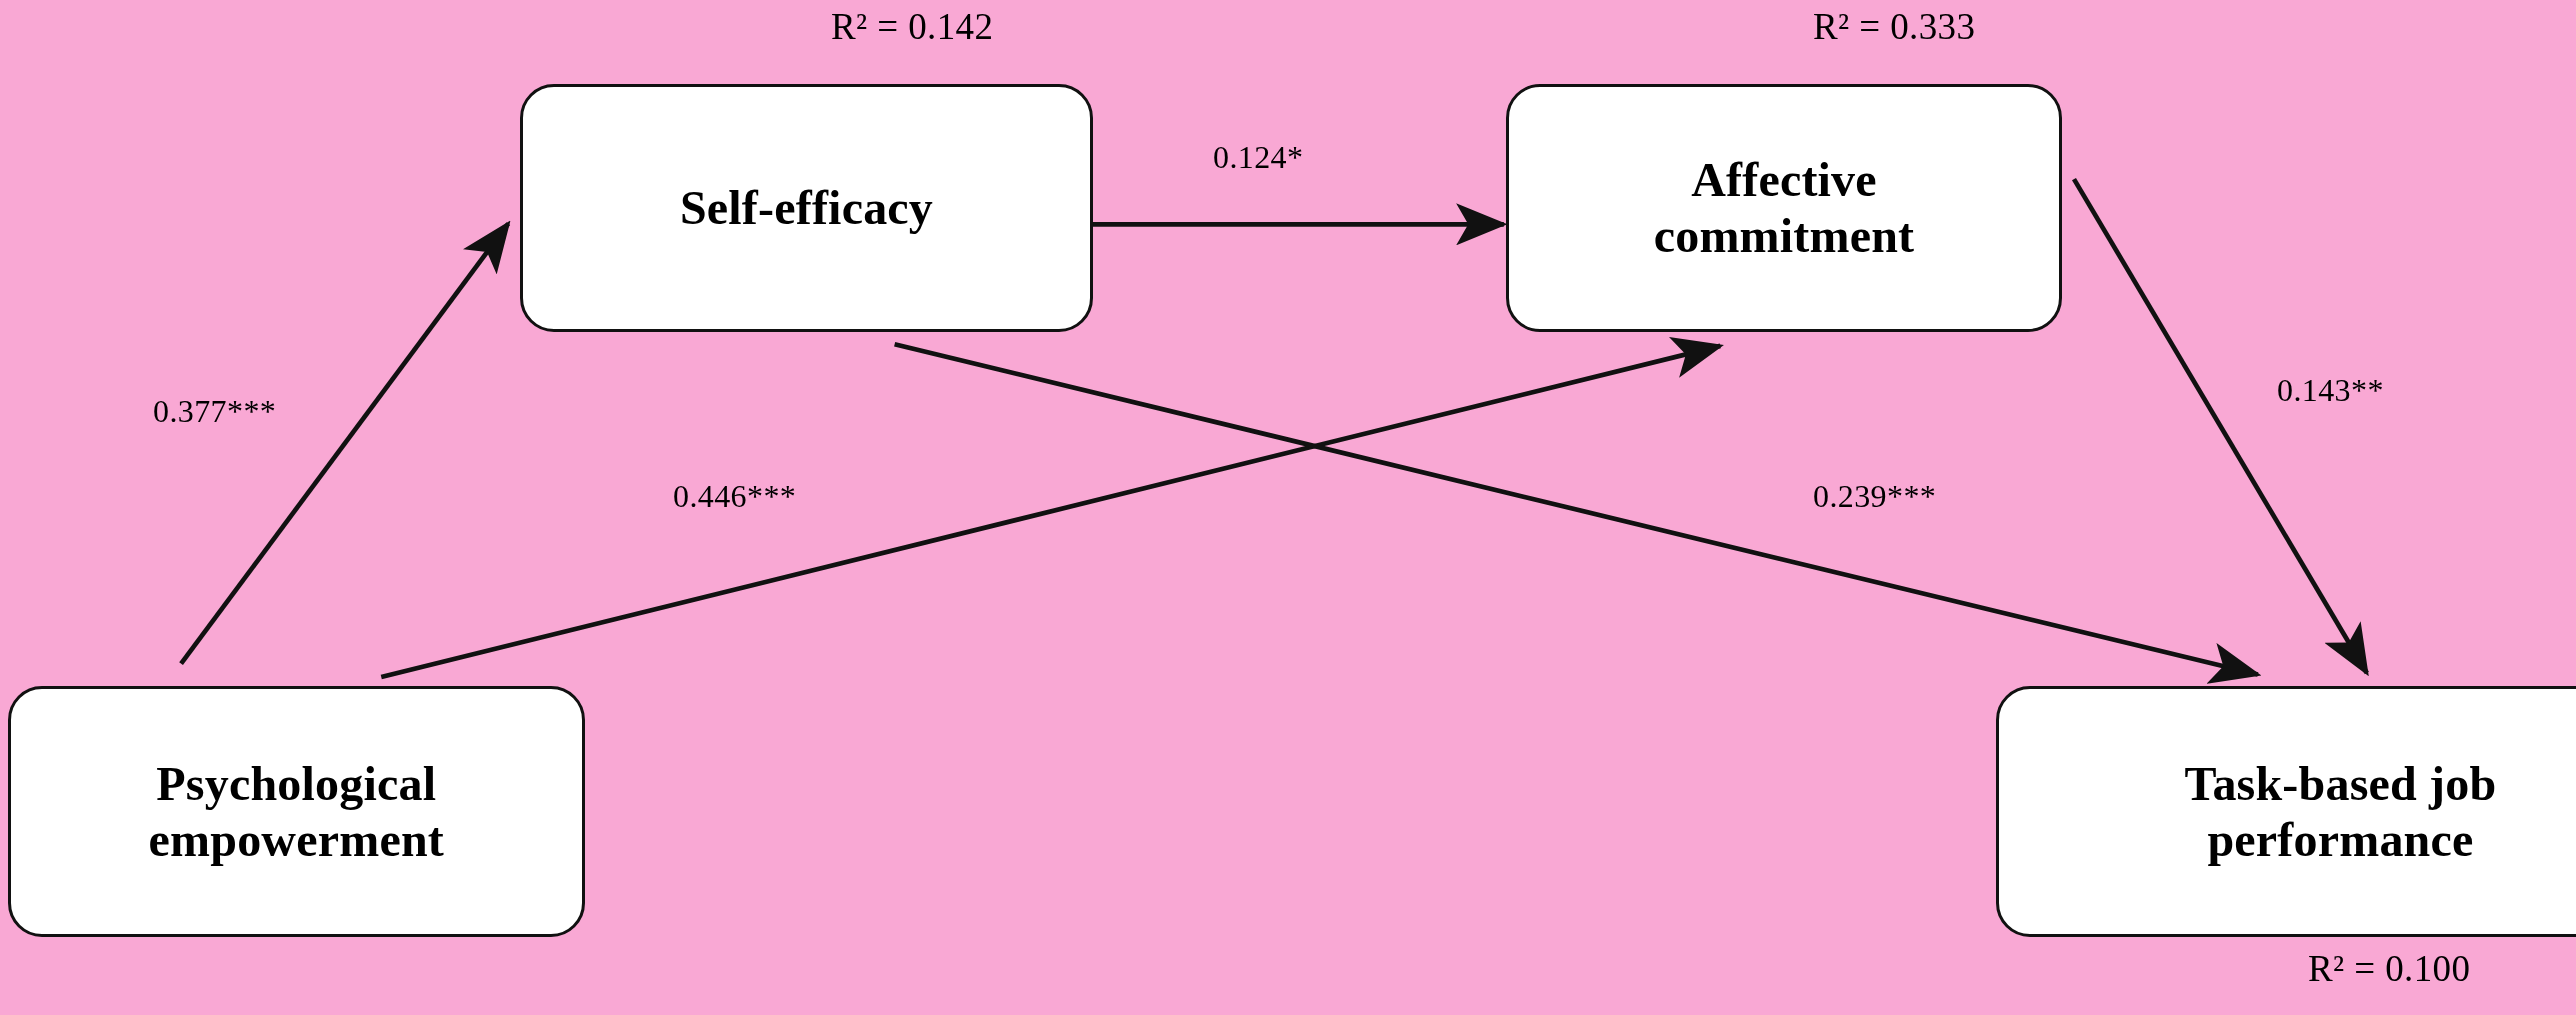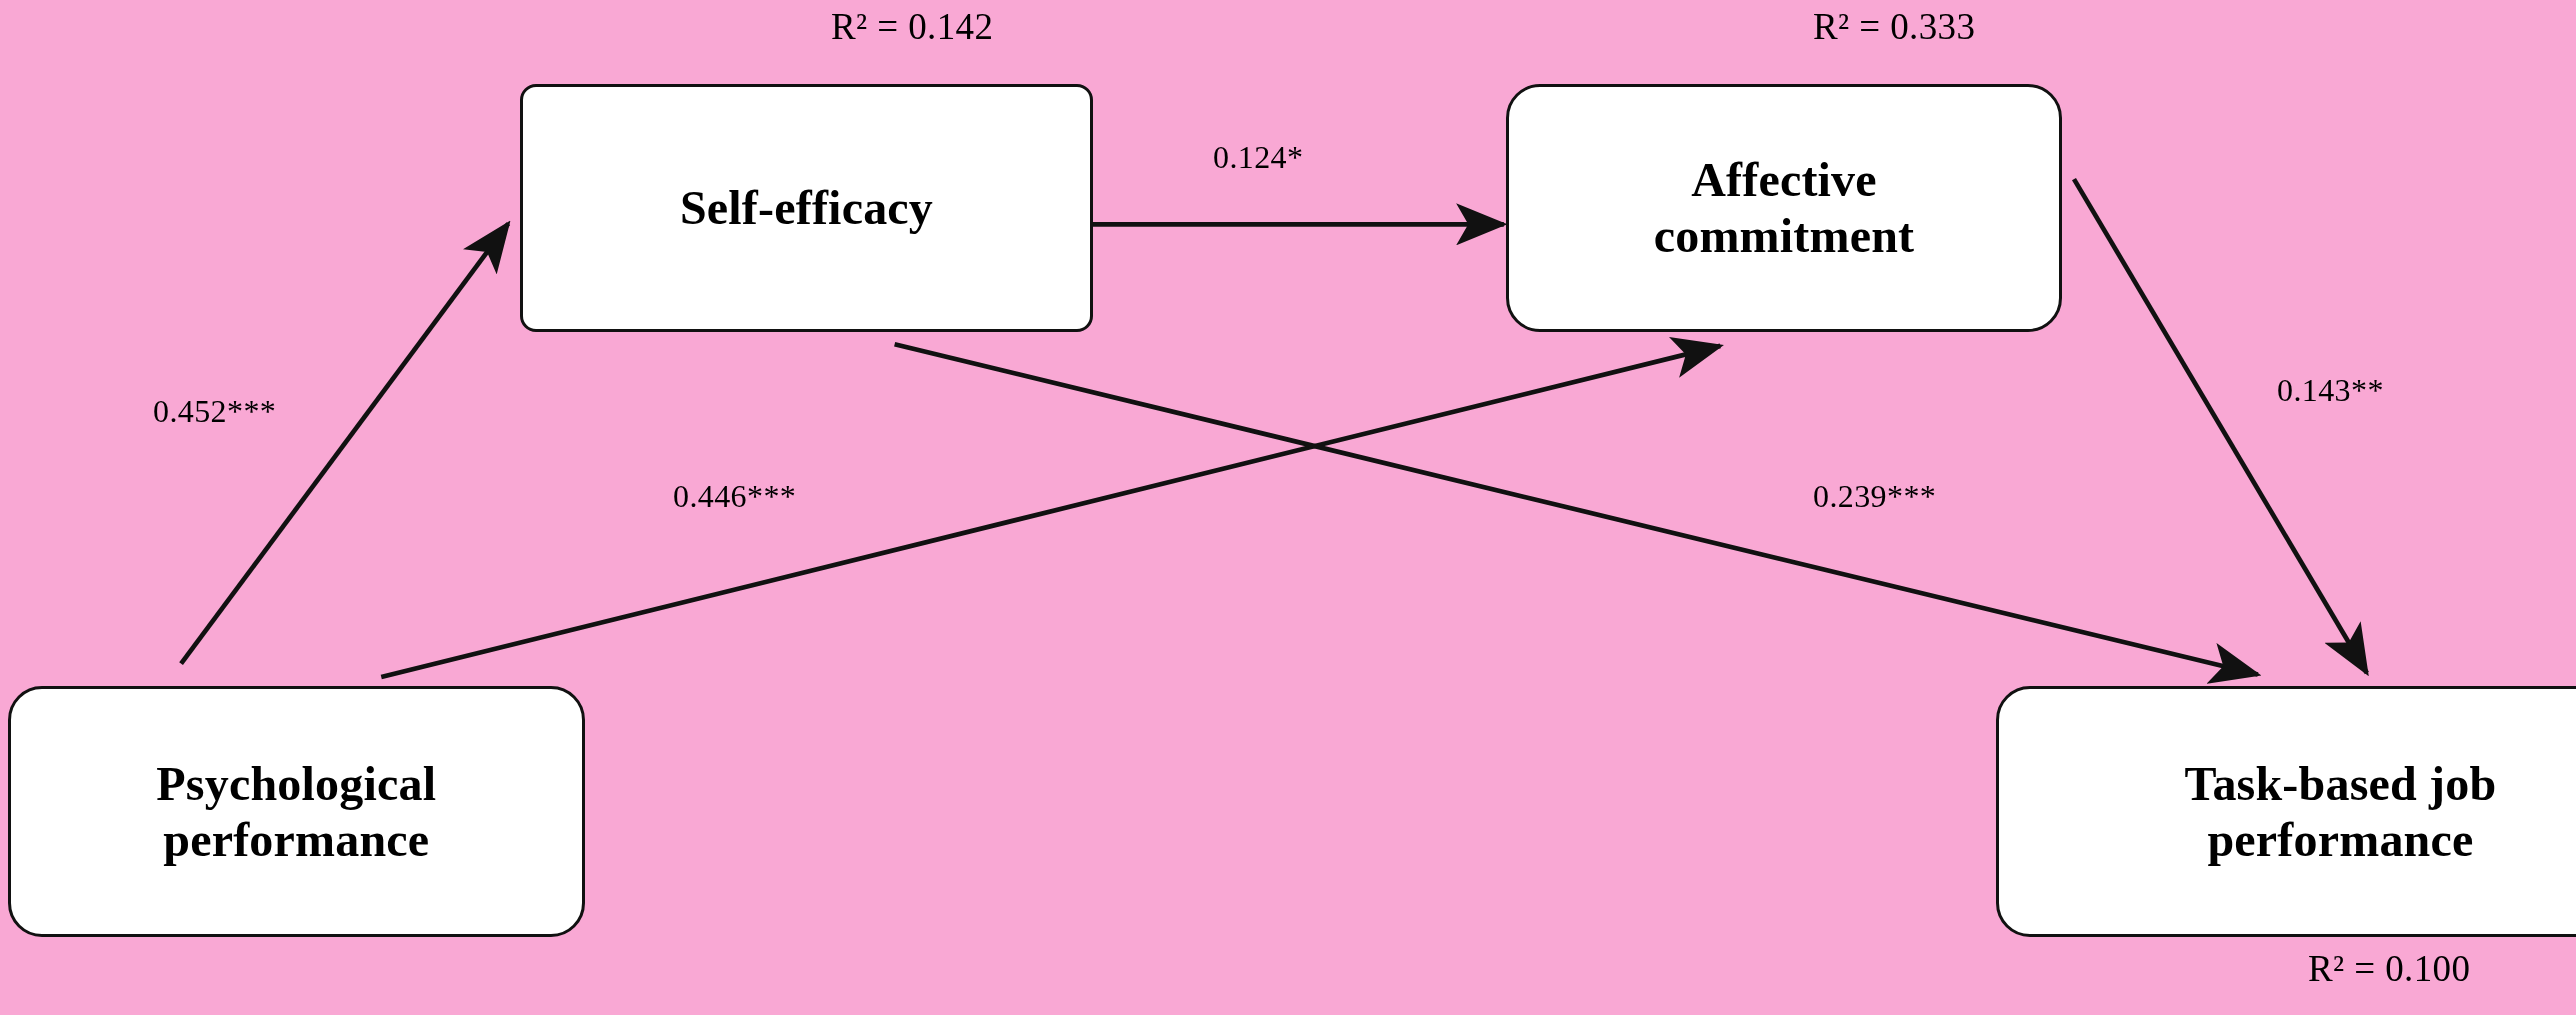--- a/index.html
+++ b/index.html
@@ -92,41 +92,41 @@
   </div>
 
   <div class="r2-label" style="left:1813px; top:4.7px;">
     <span>R² = 0.333</span>
   </div>
 
   <div class="r2-label" style="left:2308px; top:947px;">
     <span>R² = 0.100</span>
   </div>
 
-  <div class="node-box" style="left:520px; top:84px; width:573px; height:248px;border-radius:16px;">
+  <div class="node-box" style="left:520px; top:84px; width:573px; height:248px;">
     <span class="node-label">Self-efficacy</span>
   </div>
 
   <div class="node-box" style="left:1506px; top:84px; width:556px; height:248px;">
     <span class="node-label">Affective
 commitment</span>
   </div>
 
   <div class="node-box" style="left:7.8px; top:686px; width:577px; height:251px;">
     <span class="node-label">Psychological
-performance</span>
+empowerment</span>
   </div>
 
   <div class="node-box" style="left:1996px; top:686px; width:689px; height:251px;">
     <span class="node-label">Task-based job
 performance</span>
   </div>
 
   <div class="path-coef" style="left:153px; top:393px;">
-    <span>0.452***</span>
+    <span>0.377***</span>
   </div>
 
   <div class="path-coef" style="left:1213px; top:139px;">
     <span>0.124*</span>
   </div>
 
   <div class="path-coef" style="left:673px; top:478px;">
     <span>0.446***</span>
   </div>
 

